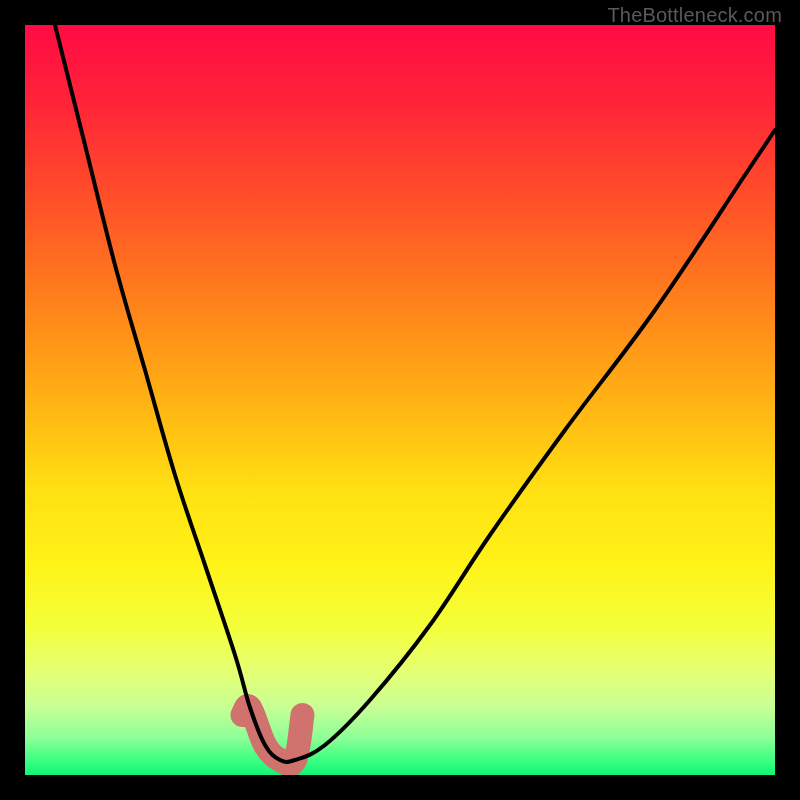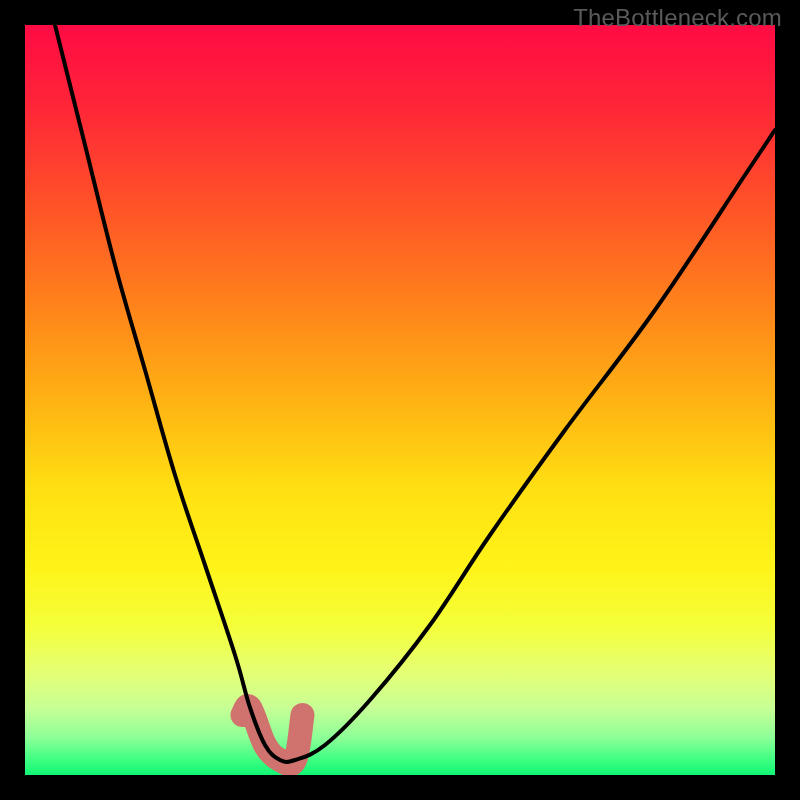--- a/index.html
+++ b/index.html
@@ -14,21 +14,21 @@
     position: relative;
     width: 800px;
     height: 800px;
     background: #000;
   }
   .watermark {
     position: absolute;
     top: 4px;
     right: 18px;
     font-family: Arial, Helvetica, sans-serif;
-    font-size: 24px;
+    font-size: 20px;
     color: #5b5a5a;
     letter-spacing: 0.2px;
   }
   svg { display: block; }
 </style>
 </head>
 <body>
 
 <div class="stage">
 

